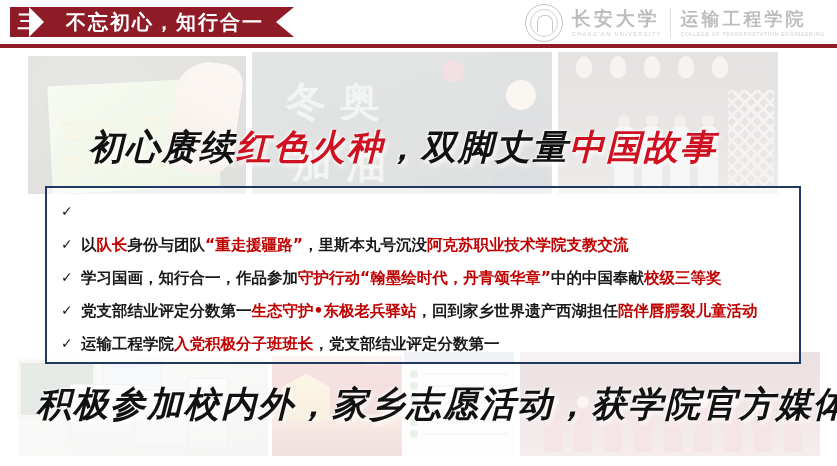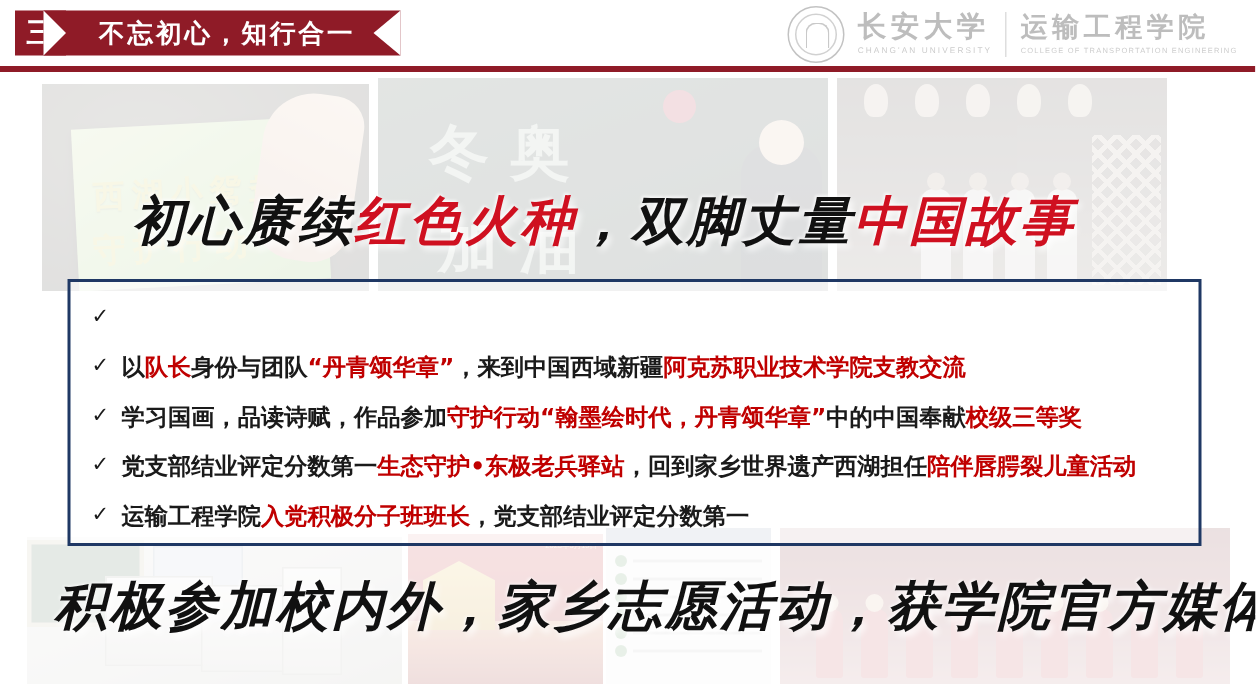--- a/index.html
+++ b/index.html
@@ -105,21 +105,21 @@
 
   .tag{position:absolute;left:10px;top:7px;height:30px;display:flex;align-items:center;z-index:22;}
   .tag-num{width:34px;height:30px;background:#8f1b27;display:flex;align-items:center;
     justify-content:center;color:#ffffff;font-size:19px;font-weight:bold;}
   .tag-body{position:relative;height:30px;background:#8f1b27;display:flex;align-items:center;
     padding:0 30px 0 22px;}
   .tag-body:before{content:"";position:absolute;left:-15px;top:0;width:0;height:0;
     border-top:15px solid #8f1b27;border-bottom:15px solid #8f1b27;border-left:15px solid #fff;}
   .tag-body:after{content:"";position:absolute;right:0;top:0;width:0;height:0;
     border-top:15px solid transparent;border-bottom:15px solid transparent;border-right:18px solid #fff;}
-  .tag-text{color:#ffffff;font-size:17px;font-weight:bold;letter-spacing:2px;
+  .tag-text{color:#ffffff;font-size:20px;font-weight:bold;letter-spacing:2px;
     font-family:Liberation Sans, sans-serif;}
 
   
   .logo{position:absolute;right:12px;top:4px;height:38px;display:flex;align-items:center;
     gap:9px;z-index:22;opacity:.45;}
   .seal{width:36px;height:36px;border-radius:50%;border:1.4px solid #7a7a7a;position:relative;}
   .seal:before{content:"";position:absolute;left:4px;top:4px;right:4px;bottom:4px;
     border-radius:50%;border:1px solid #9a9a9a;}
   .seal:after{content:"";position:absolute;left:11px;top:10px;width:14px;height:16px;
     border:1.4px solid #8a8a8a;border-bottom:none;border-radius:7px 7px 0 0;}
@@ -281,26 +281,26 @@
 
   <div class="panel">
     <div class="bullets">
 
       <div class="bline">
         <span class="chk">✓</span>
       </div>
 
       <div class="bline">
         <span class="chk">✓</span>
-        <span class="btext"><span>以</span><span class="r">队长</span><span>身份与团队</span><span class="r">“丹青颂华章”</span><span>，来到中国西域新疆</span><span class="r">阿克苏职业技术学院支教交流</span></span>
-      </div>
-
-      <div class="bline">
-        <span class="chk">✓</span>
-        <span class="btext"><span>学习国画，品读诗赋，作品参加</span><span class="r">守护行动“翰墨绘时代，丹青颂华章”</span><span>中的中国奉献</span><span class="r">校级三等奖</span></span>
+        <span class="btext"><span>以</span><span class="r">队长</span><span>身份与团队</span><span class="r">“重走援疆路”</span><span>，里斯本丸号沉没</span><span class="r">阿克苏职业技术学院支教交流</span></span>
+      </div>
+
+      <div class="bline">
+        <span class="chk">✓</span>
+        <span class="btext"><span>学习国画，知行合一，作品参加</span><span class="r">守护行动“翰墨绘时代，丹青颂华章”</span><span>中的中国奉献</span><span class="r">校级三等奖</span></span>
       </div>
 
       <div class="bline">
         <span class="chk">✓</span>
         <span class="btext"><span>党支部结业评定分数第一</span><span class="r">生态守护•东极老兵驿站</span><span>，回到家乡世界遗产西湖担任</span><span class="r">陪伴唇腭裂儿童活动</span></span>
       </div>
 
       <div class="bline">
         <span class="chk">✓</span>
         <span class="btext"><span>运输工程学院</span><span class="r">入党积极分子班班长</span><span>，党支部结业评定分数第一</span></span>

